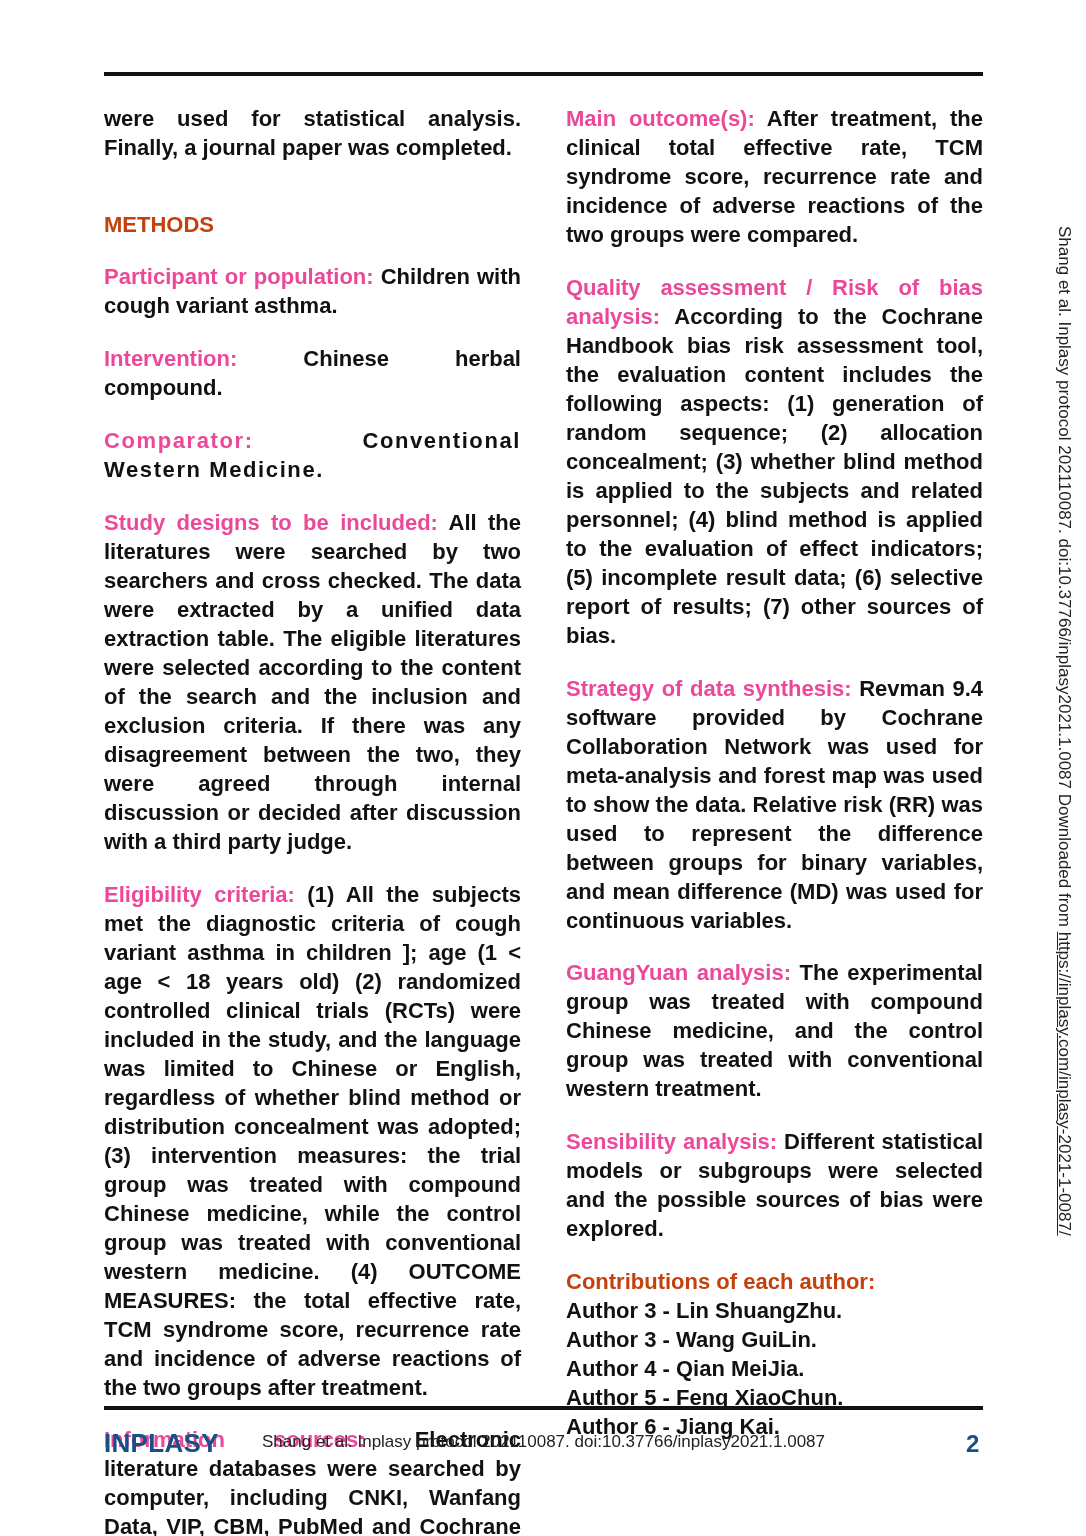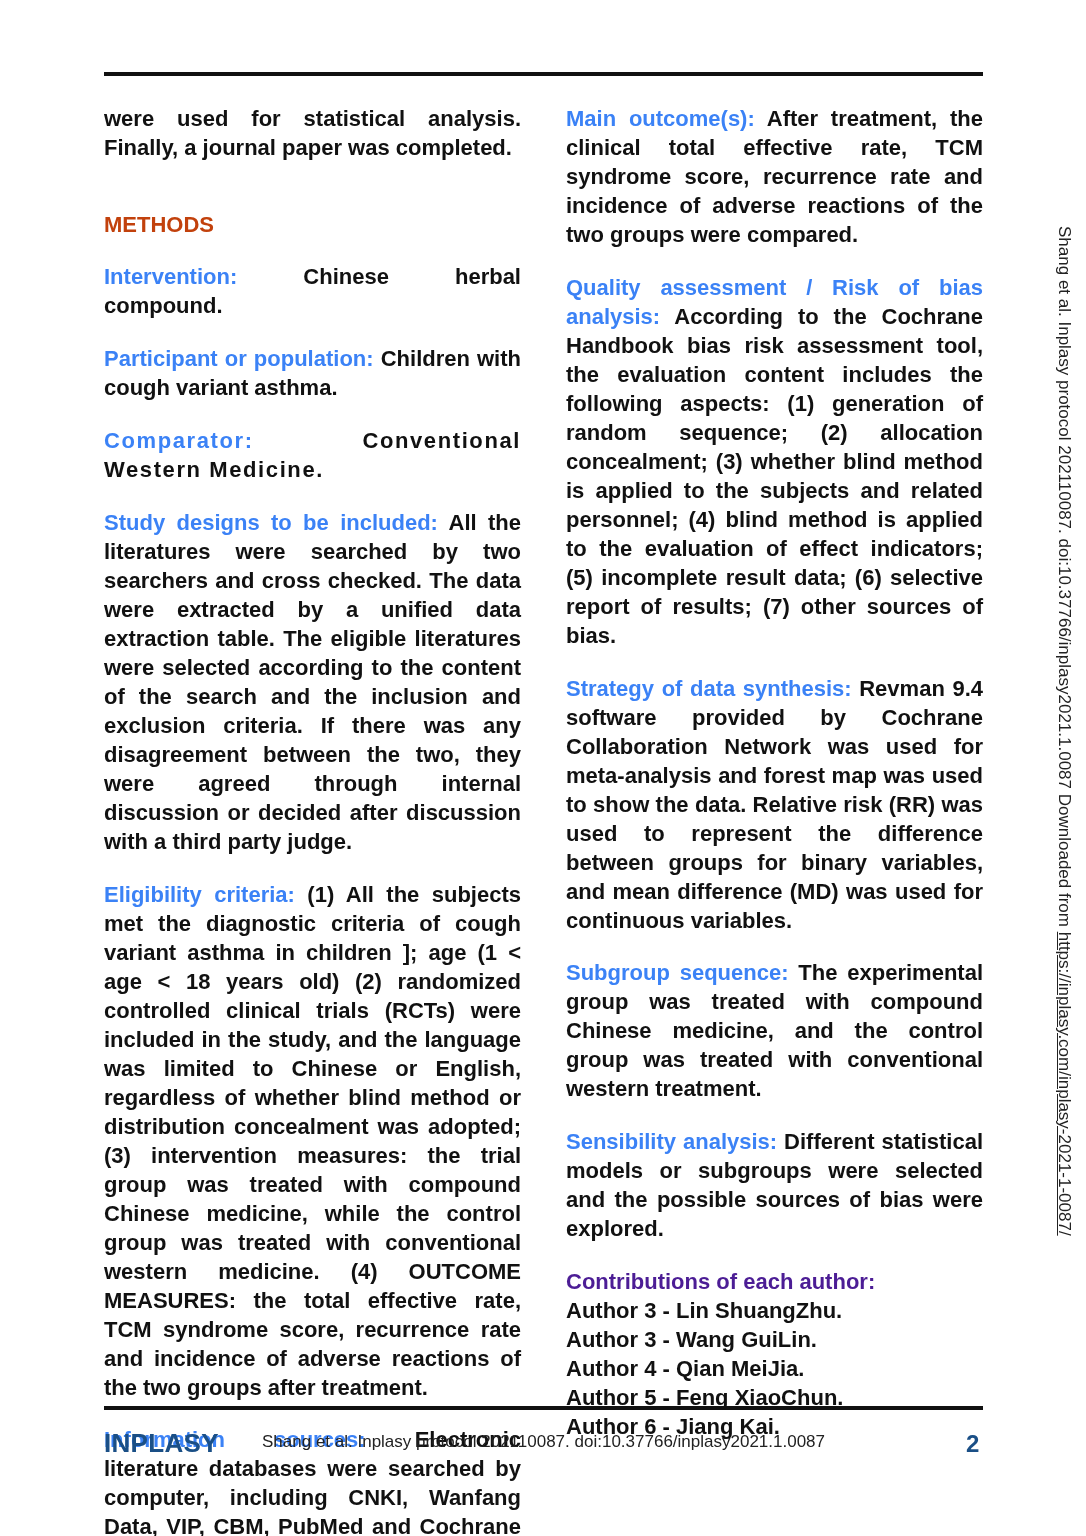--- a/index.html
+++ b/index.html
@@ -6,21 +6,21 @@
     body { width: 1086px; height: 1536px; position: relative; overflow: hidden;
            font-family: "Liberation Sans", sans-serif; color: #111111; }
     .rule { position: absolute; left: 104px; width: 879px; height: 4px; background: #111111; }
     .rule.top { top: 72px; }
     .rule.bottom { top: 1406px; }
     .col { position: absolute; top: 104px; width: 417px; font-size: 22px; line-height: 29px;
            font-weight: bold; }
     .col.left { left: 104px; }
     .col.right { left: 566px; }
     .sec { margin: 0 0 23.8px 0; text-align: justify; }
-    .sec .lbl { color: #3b82f6; }
+    .sec .lbl { color: #ec4899; }
     .heading { color: #c2410c; margin: 0 0 23.8px 0; }
     .spacer { height: 23.8px; }
     .authors .line { display: block; }
     .side { position: absolute; left: 1052px; top: 226px; width: 1120px; height: 24px;
             transform-origin: 0 0; transform: rotate(90deg) translateY(-22px);
             font-size: 17px; color: #222; white-space: nowrap; }
     .side a { color: #222; text-decoration: underline; }
     .footer-brand { position: absolute; left: 104px; top: 1428px; font-size: 26px; font-weight: bold;
                     color: #1a4f86; letter-spacing: 0.3px; }
     .footer-cite { position: absolute; left: 262px; top: 1432px; font-size: 17px; color: #222; }
@@ -30,37 +30,37 @@
 </head>
 <body>
 
 <div class="rule top"></div>
 
 <div class="col left">
   <p class="sec">were used for statistical analysis. Finally, a journal paper was completed.</p>
   <div class="spacer"></div>
   <p class="heading">METHODS</p>
 
+  <p class="sec"><span class="lbl">Participant or population:</span><span> Children with cough variant asthma.</span></p>
   <p class="sec"><span class="lbl">Intervention:</span><span> Chinese herbal compound.</span></p>
-  <p class="sec"><span class="lbl">Participant or population:</span><span> Children with cough variant asthma.</span></p>
   <p class="sec" style="letter-spacing:1.6px"><span class="lbl">Comparator:</span><span> Conventional Western Medicine.</span></p>
   <p class="sec"><span class="lbl">Study designs to be included:</span><span> All the literatures were searched by two searchers and cross checked. The data were extracted by a unified data extraction table. The eligible literatures were selected according to the content of the search and the inclusion and exclusion criteria. If there was any disagreement between the two, they were agreed through internal discussion or decided after discussion with a third party judge.</span></p>
   <p class="sec"><span class="lbl">Eligibility criteria:</span><span> (1) All the subjects met the diagnostic criteria of cough variant asthma in children ]; age (1 &lt; age &lt; 18 years old) (2) randomized controlled clinical trials (RCTs) were included in the study, and the language was limited to Chinese or English, regardless of whether blind method or distribution concealment was adopted; (3) intervention measures: the trial group was treated with compound Chinese medicine, while the control group was treated with conventional western medicine. (4) OUTCOME MEASURES: the total effective rate, TCM syndrome score, recurrence rate and incidence of adverse reactions of the two groups after treatment.</span></p>
   <p class="sec"><span class="lbl">Information sources:</span><span> Electronic literature databases were searched by computer, including CNKI, Wanfang Data, VIP, CBM, PubMed and Cochrane Library. Trace the references of the required literature to improve the relevant retrieval literature. If the literature cannot be downloaded, conduct manual retrieval.</span></p>
 </div>
 
 <div class="col right">
   <p class="sec"><span class="lbl">Main outcome(s):</span><span> After treatment, the clinical total effective rate, TCM syndrome score, recurrence rate and incidence of adverse reactions of the two groups were compared.</span></p>
   <p class="sec"><span class="lbl">Quality assessment / Risk of bias analysis:</span><span> According to the Cochrane Handbook bias risk assessment tool, the evaluation content includes the following aspects: (1) generation of random sequence; (2) allocation concealment; (3) whether blind method is applied to the subjects and related personnel; (4) blind method is applied to the evaluation of effect indicators; (5) incomplete result data; (6) selective report of results; (7) other sources of bias.</span></p>
   <p class="sec"><span class="lbl">Strategy of data synthesis:</span><span> Revman 9.4 software provided by Cochrane Collaboration Network was used for meta-analysis and forest map was used to show the data. Relative risk (RR) was used to represent the difference between groups for binary variables, and mean difference (MD) was used for continuous variables.</span></p>
-  <p class="sec"><span class="lbl">Subgroup sequence:</span><span> The experimental group was treated with compound Chinese medicine, and the control group was treated with conventional western treatment.</span></p>
+  <p class="sec"><span class="lbl">GuangYuan analysis:</span><span> The experimental group was treated with compound Chinese medicine, and the control group was treated with conventional western treatment.</span></p>
   <p class="sec"><span class="lbl">Sensibility analysis:</span><span> Different statistical models or subgroups were selected and the possible sources of bias were explored.</span></p>
 
   <div class="authors">
-    <span class="line lbl" style="color:#4c1d95">Contributions of each author:</span>
+    <span class="line lbl" style="color:#c2410c">Contributions of each author:</span>
     <span class="line">Author 3 - Lin ShuangZhu.</span>
     <span class="line">Author 3 - Wang GuiLin.</span>
     <span class="line">Author 4 - Qian MeiJia.</span>
     <span class="line">Author 5 - Feng XiaoChun.</span>
     <span class="line">Author 6 - Jiang Kai.</span>
   </div>
 </div>
 
 <div class="side">
   <span>Shang et al. Inplasy protocol 202110087. doi:10.37766/inplasy2021.1.0087 Downloaded from </span><a>https://inplasy.com/inplasy-2021-1-0087/</a>

